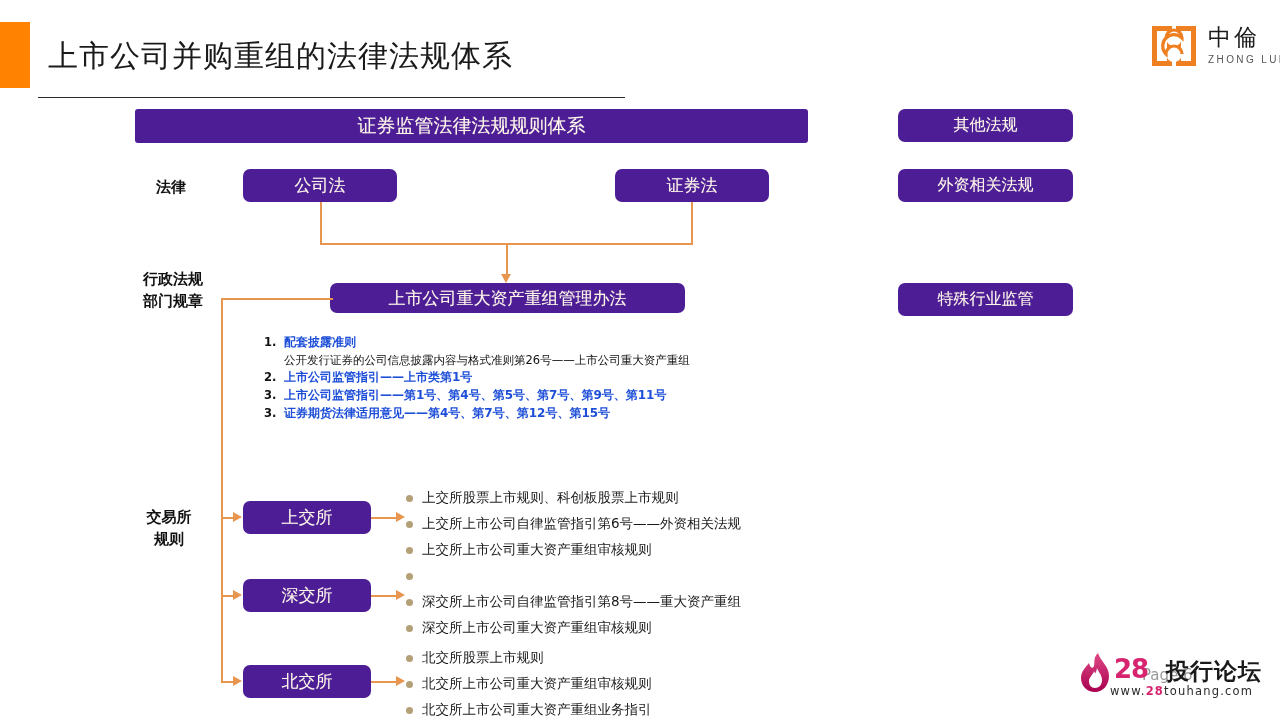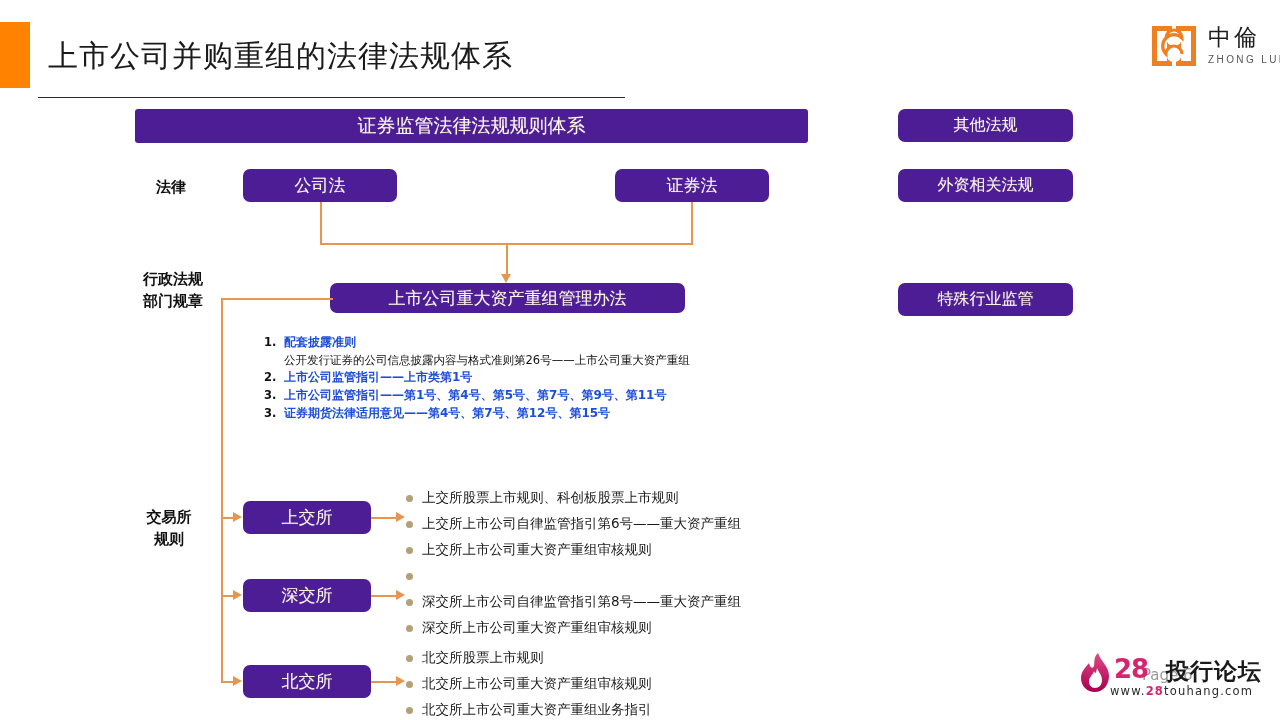--- a/index.html
+++ b/index.html
@@ -192,21 +192,21 @@
 
   </div>
 
   <div class="bgroup bg-1">
     <div class="brow">
       <div class="bdot"></div>
       <div class="btext">上交所股票上市规则、科创板股票上市规则</div>
     </div>
     <div class="brow">
       <div class="bdot"></div>
-      <div class="btext">上交所上市公司自律监管指引第6号——重大资产重组</div>
+      <div class="btext">上交所上市公司自律监管指引第6号——外资相关法规</div>
     </div>
     <div class="brow">
       <div class="bdot"></div>
       <div class="btext">上交所上市公司重大资产重组审核规则</div>
     </div>
   </div>
 
   <div class="bgroup bg-2">
     <div class="brow">
       <div class="bdot"></div>

